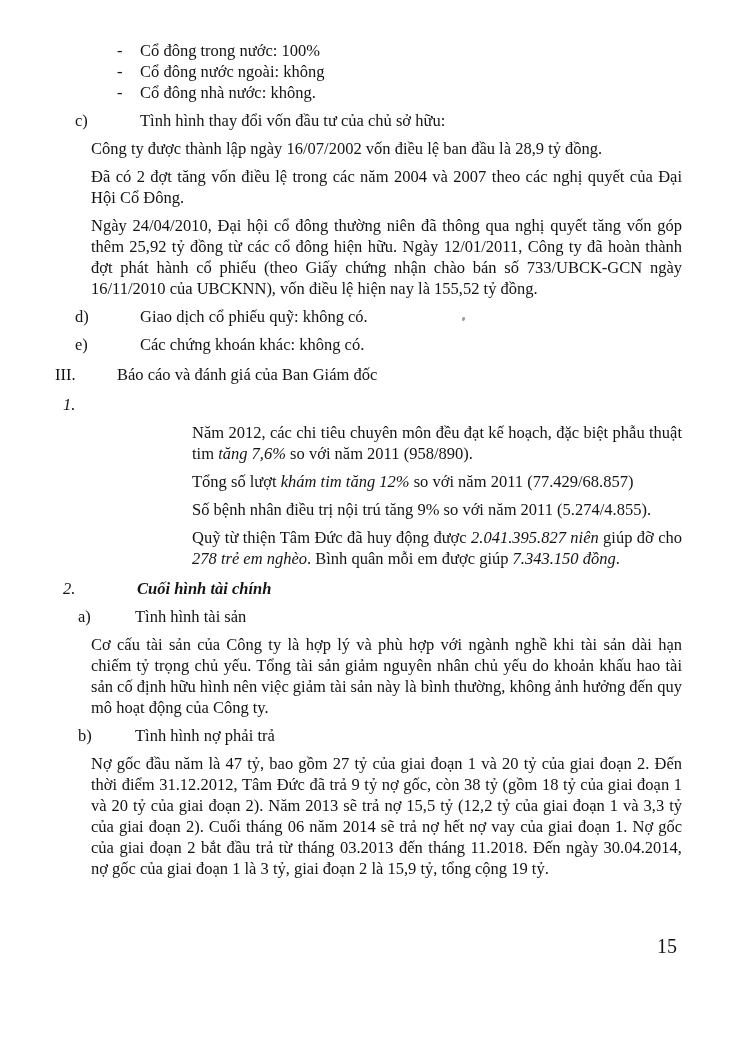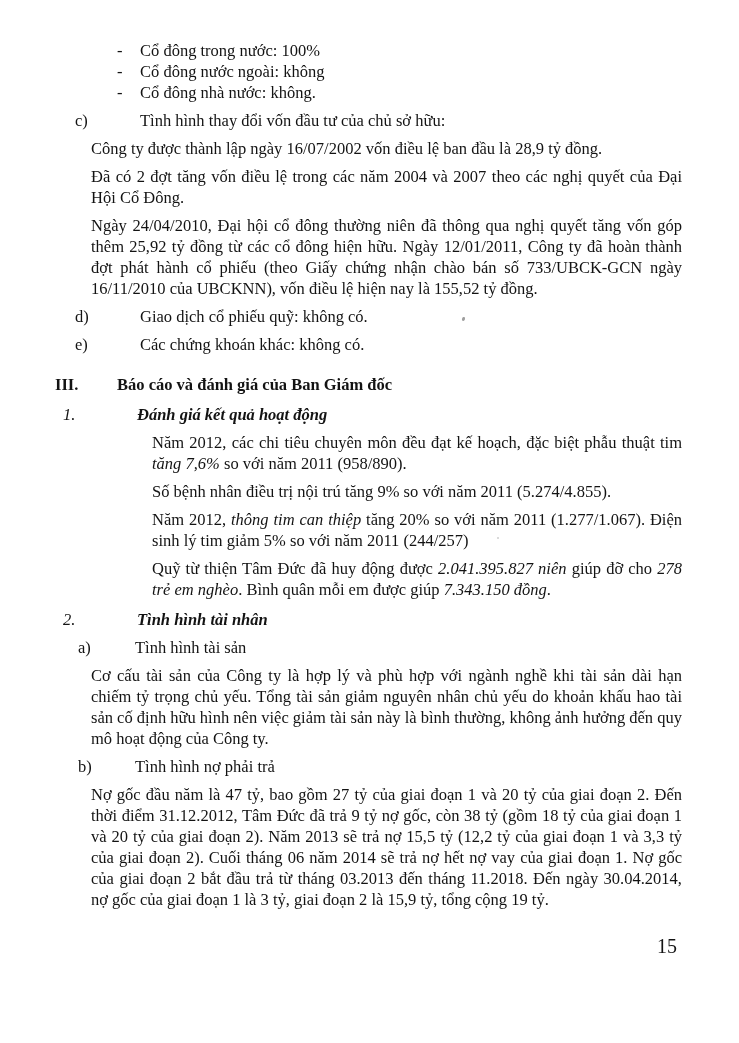--- a/index.html
+++ b/index.html
@@ -19,32 +19,32 @@
   .row { display:flex; align-items:flex-start; }
   .lbl { flex:0 0 auto; }
   .txt { flex:1 1 auto; }
 
   .bullet-row { margin-left:42px; }
   .bullet-row .lbl { width:23px; }
 
   .item-row { margin-top:7px; }
   .item-row .lbl { width:65px; }
 
-  .heading-iii { margin-left:-20px; margin-top:19px; font-weight:bold; }
+  .heading-iii { margin-left:-20px; margin-top:9px; font-weight:normal; }
   .heading-iii .lbl { width:62px; }
 
   .heading-num { margin-left:-12px; margin-top:9px; }
   .heading-num .lbl { width:74px; font-style:italic; }
   .heading-num .txt { font-weight:bold; font-style:italic; }
 
   .sub-item { margin-left:3px; margin-top:7px; }
   .sub-item .lbl { width:57px; }
 
   .para { margin:7px 0 0 16px; text-align:justify; }
-  .sub-para { margin:7px 0 0 77px; text-align:justify; }
+  .sub-para { margin:7px 0 0 117px; text-align:justify; }
 
   .page-number {
     position:absolute;
     top:936px; right:62px;
     font-size:20px;
   }
   .speck {
     position:absolute;
     background:rgba(40,40,40,0.45);
     border-radius:50%;
@@ -87,30 +87,29 @@
     <span class="txt">Các chứng khoán khác: không có.</span>
   </div>
 
   <div class="row heading-iii">
     <span class="lbl">III.</span>
     <span class="txt">Báo cáo và đánh giá của Ban Giám đốc</span>
   </div>
 
   <div class="row heading-num">
     <span class="lbl">1.</span>
-    <span class="txt">Đánh giá kết quả hoạt động</span>
   </div>
   <div class="sub-para"><span>Năm 2012, các chi tiêu chuyên môn đều đạt kế hoạch, đặc biệt phẫu thuật tim </span><span style="font-style: italic;">tăng 7,6%</span><span> so với năm 2011 (958/890).</span></div>
+  <div class="sub-para"><span>Tổng số lượt </span><span style="font-style: italic;">khám tim tăng 12%</span><span> so với năm 2011 (77.429/68.857)</span></div>
   <div class="sub-para"><span>Số bệnh nhân điều trị nội trú tăng 9% so với năm 2011 (5.274/4.855).</span></div>
-  <div class="sub-para"><span>Năm 2012, </span><span style="font-style: italic;">thông tim can thiệp</span><span> tăng 20% so với năm 2011 (1.277/1.067). Điện sinh lý tim giảm 5% so với năm 2011 (244/257)</span></div>
   <div class="sub-para"><span>Quỹ từ thiện Tâm Đức đã huy động được </span><span style="font-style: italic;">2.041.395.827 niên</span><span> giúp đỡ cho </span><span style="font-style: italic;">278 trẻ em nghèo</span><span>. Bình quân mỗi em được giúp </span><span style="font-style: italic;">7.343.150 đồng</span><span>.</span></div>
 
   <div class="row heading-num">
     <span class="lbl">2.</span>
-    <span class="txt">Tình hình tài nhân</span>
+    <span class="txt">Cuối hình tài chính</span>
   </div>
 
   <div class="row sub-item">
     <span class="lbl">a)</span>
     <span class="txt">Tình hình tài sản</span>
   </div>
   <div class="para">Cơ cấu tài sản của Công ty là hợp lý và phù hợp với ngành nghề khi tài sản dài hạn chiếm tỷ trọng chủ yếu. Tổng tài sản giảm nguyên nhân chủ yếu do khoản khấu hao tài sản cố định hữu hình nên việc giảm tài sản này là bình thường, không ảnh hưởng đến quy mô hoạt động của Công ty.</div>
 
   <div class="row sub-item">
     <span class="lbl">b)</span>

